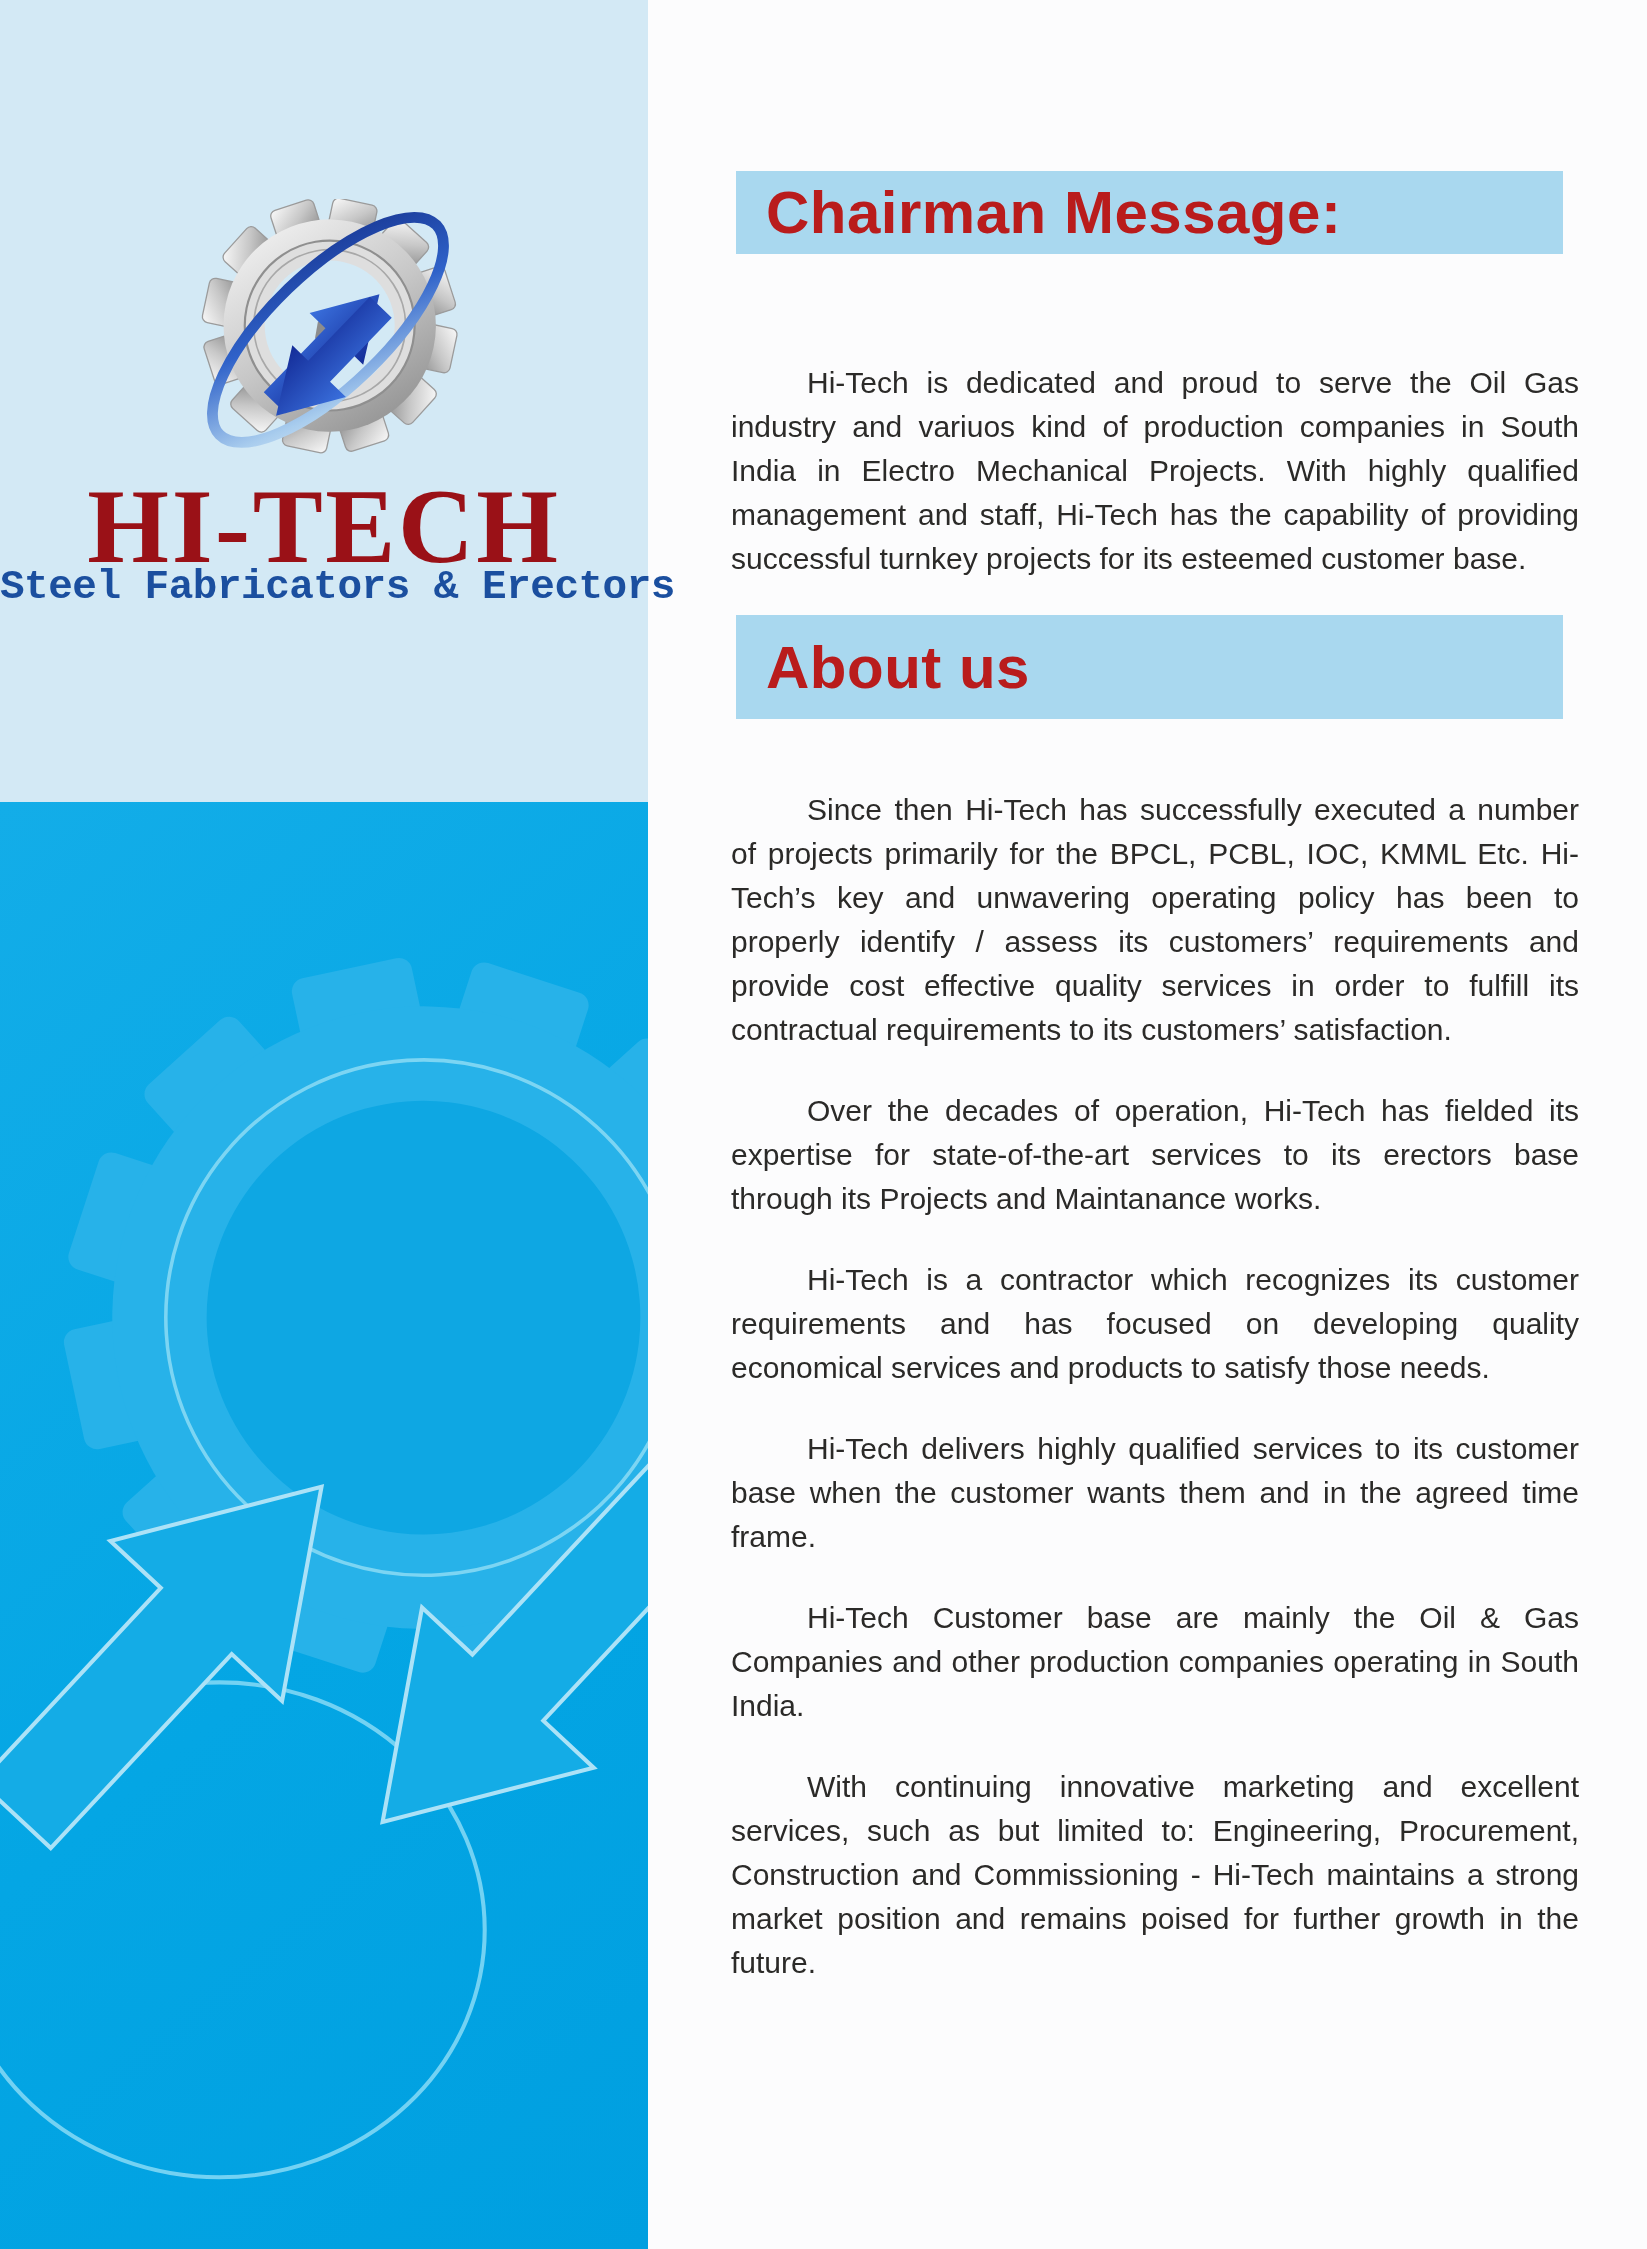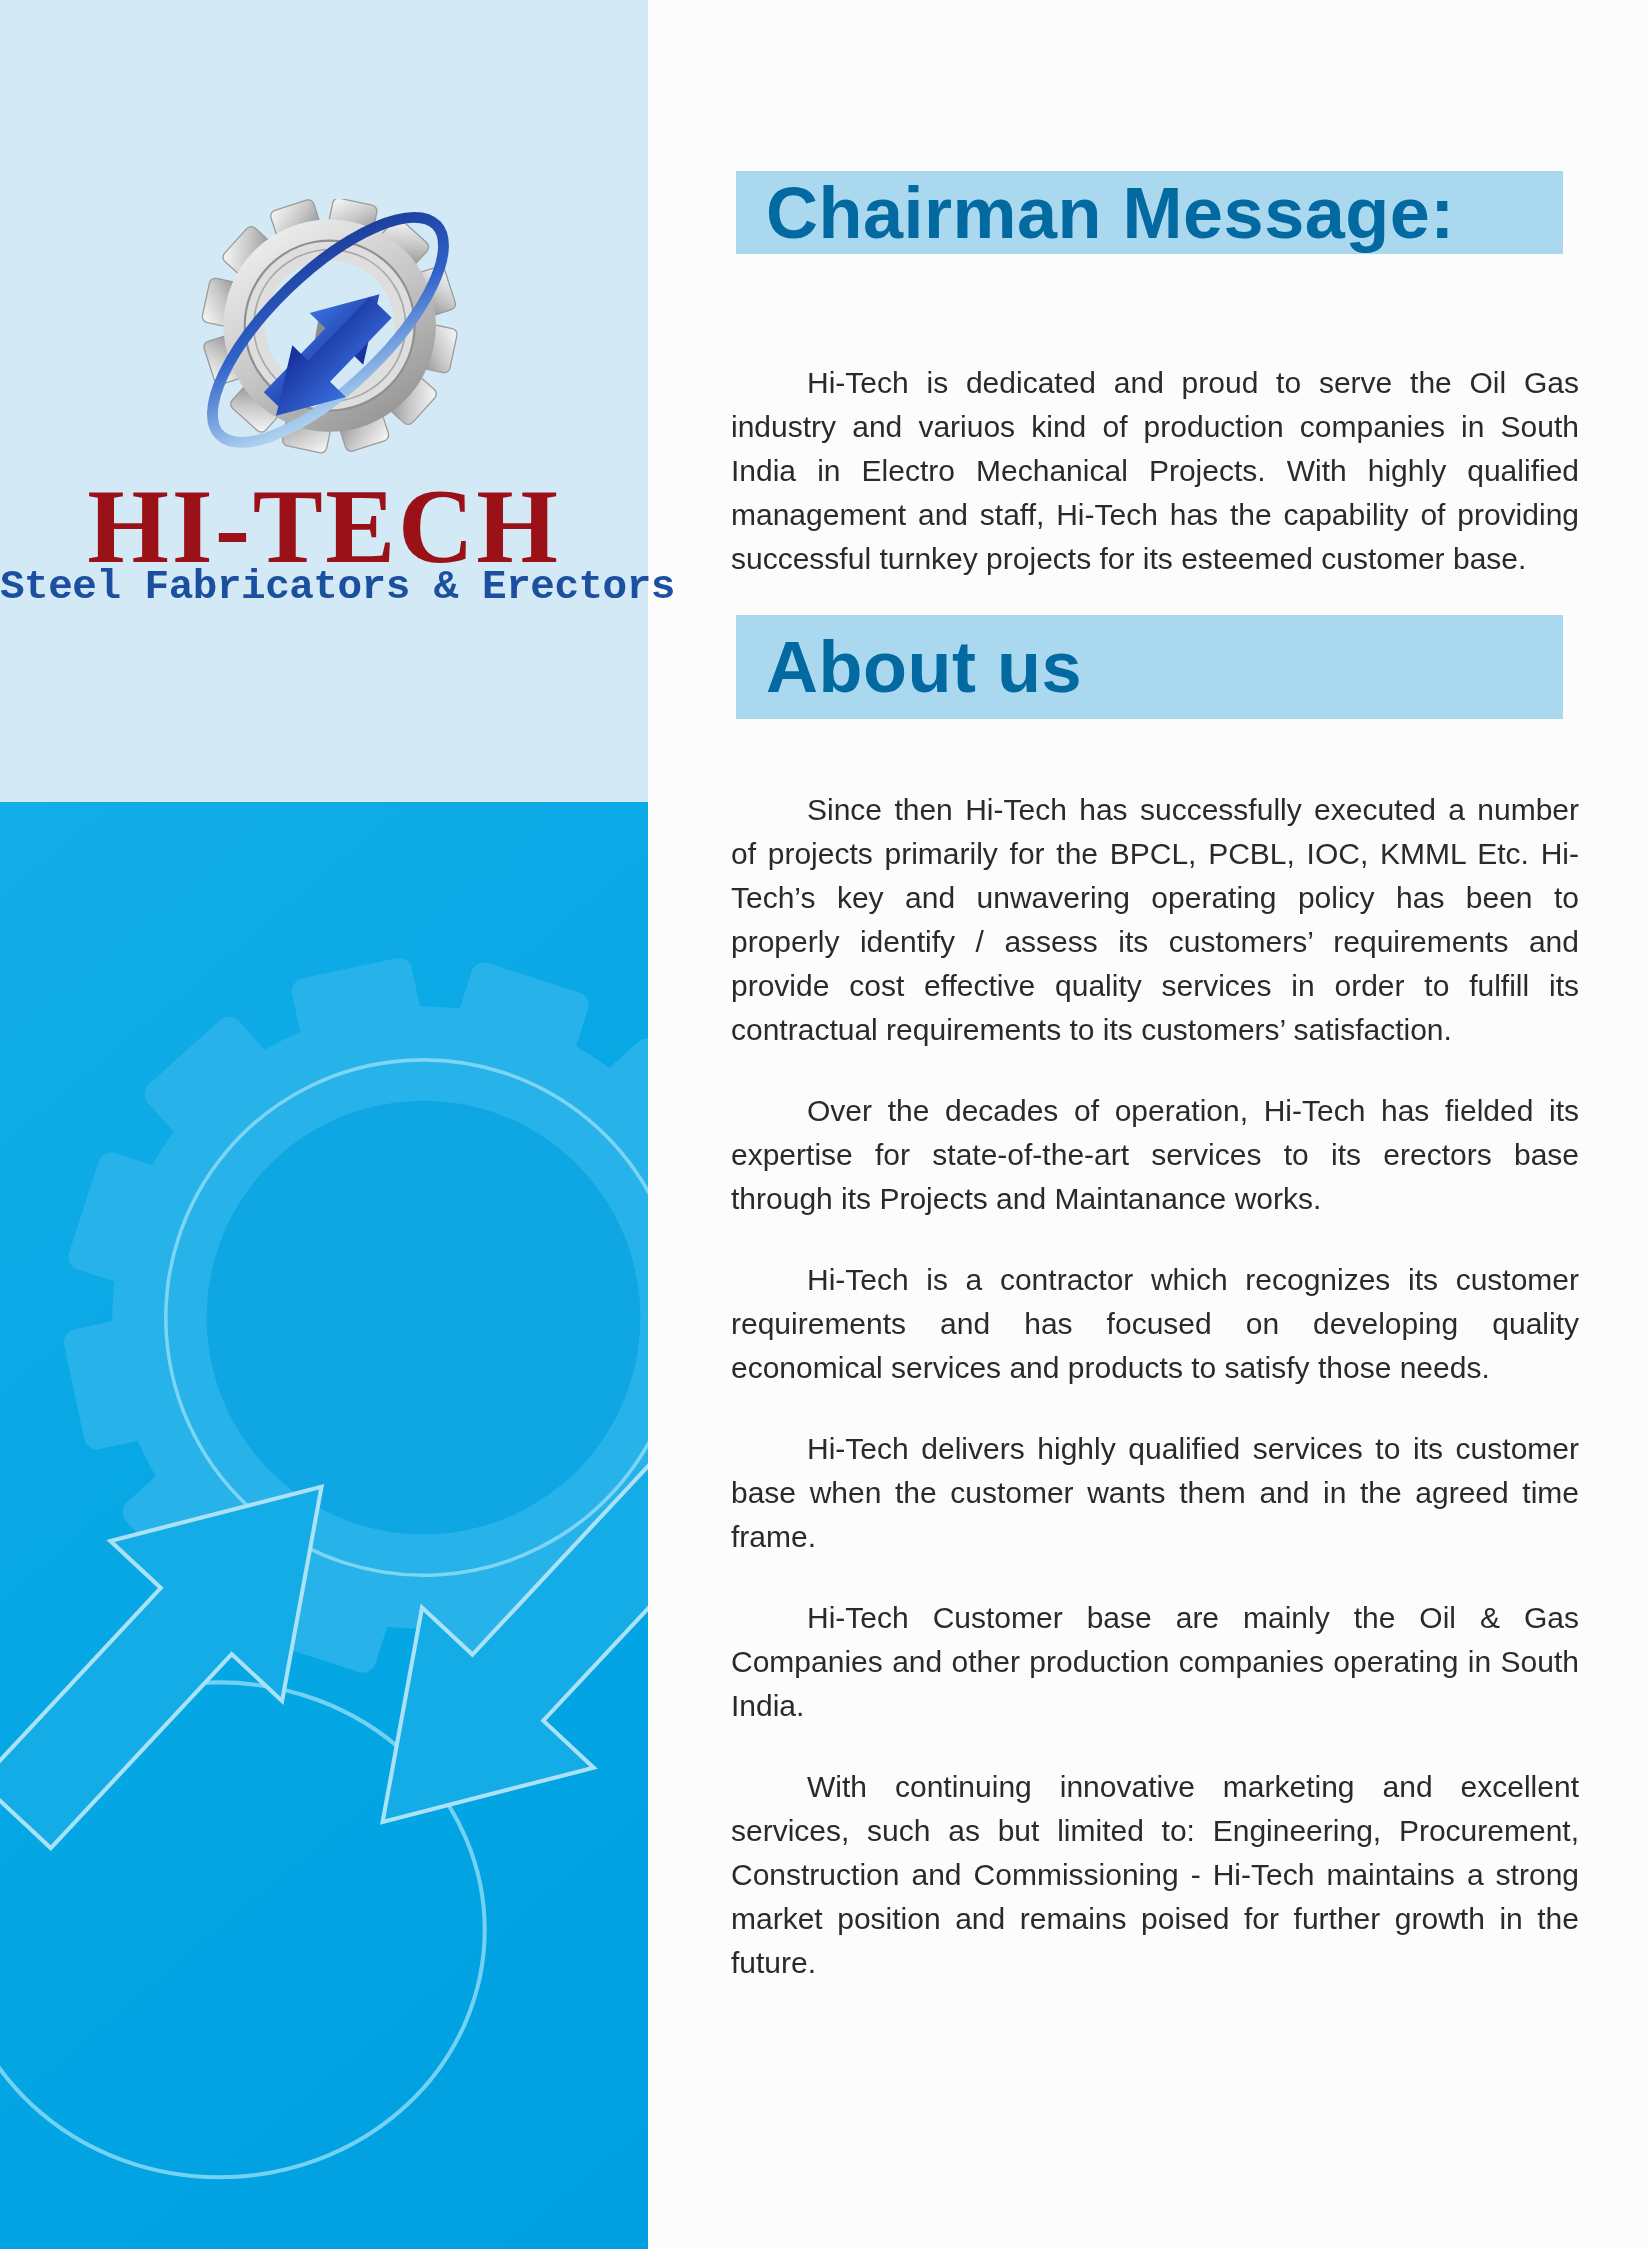--- a/index.html
+++ b/index.html
@@ -46,22 +46,22 @@
 
   
   .banner{
     position:absolute;left:736px;width:827px;
     background:#a9d8ef;
     display:flex;align-items:center;
     padding-left:30px;box-sizing:border-box;
   }
   .banner h1{
     margin:0;
-    font-size:72px;font-weight:bold;
-    color:#0369a1;
+    font-size:60px;font-weight:bold;
+    color:#b91c1c;
     letter-spacing:0.5px;
     white-space:nowrap;
   }
   .banner-chairman{top:171px;height:83px;}
   .banner-about{top:615px;height:104px;}
   .text-block{
     position:absolute;left:731px;width:848px;
     font-size:30px;line-height:44px;
     color:#2b2a28;
     text-align:justify;

